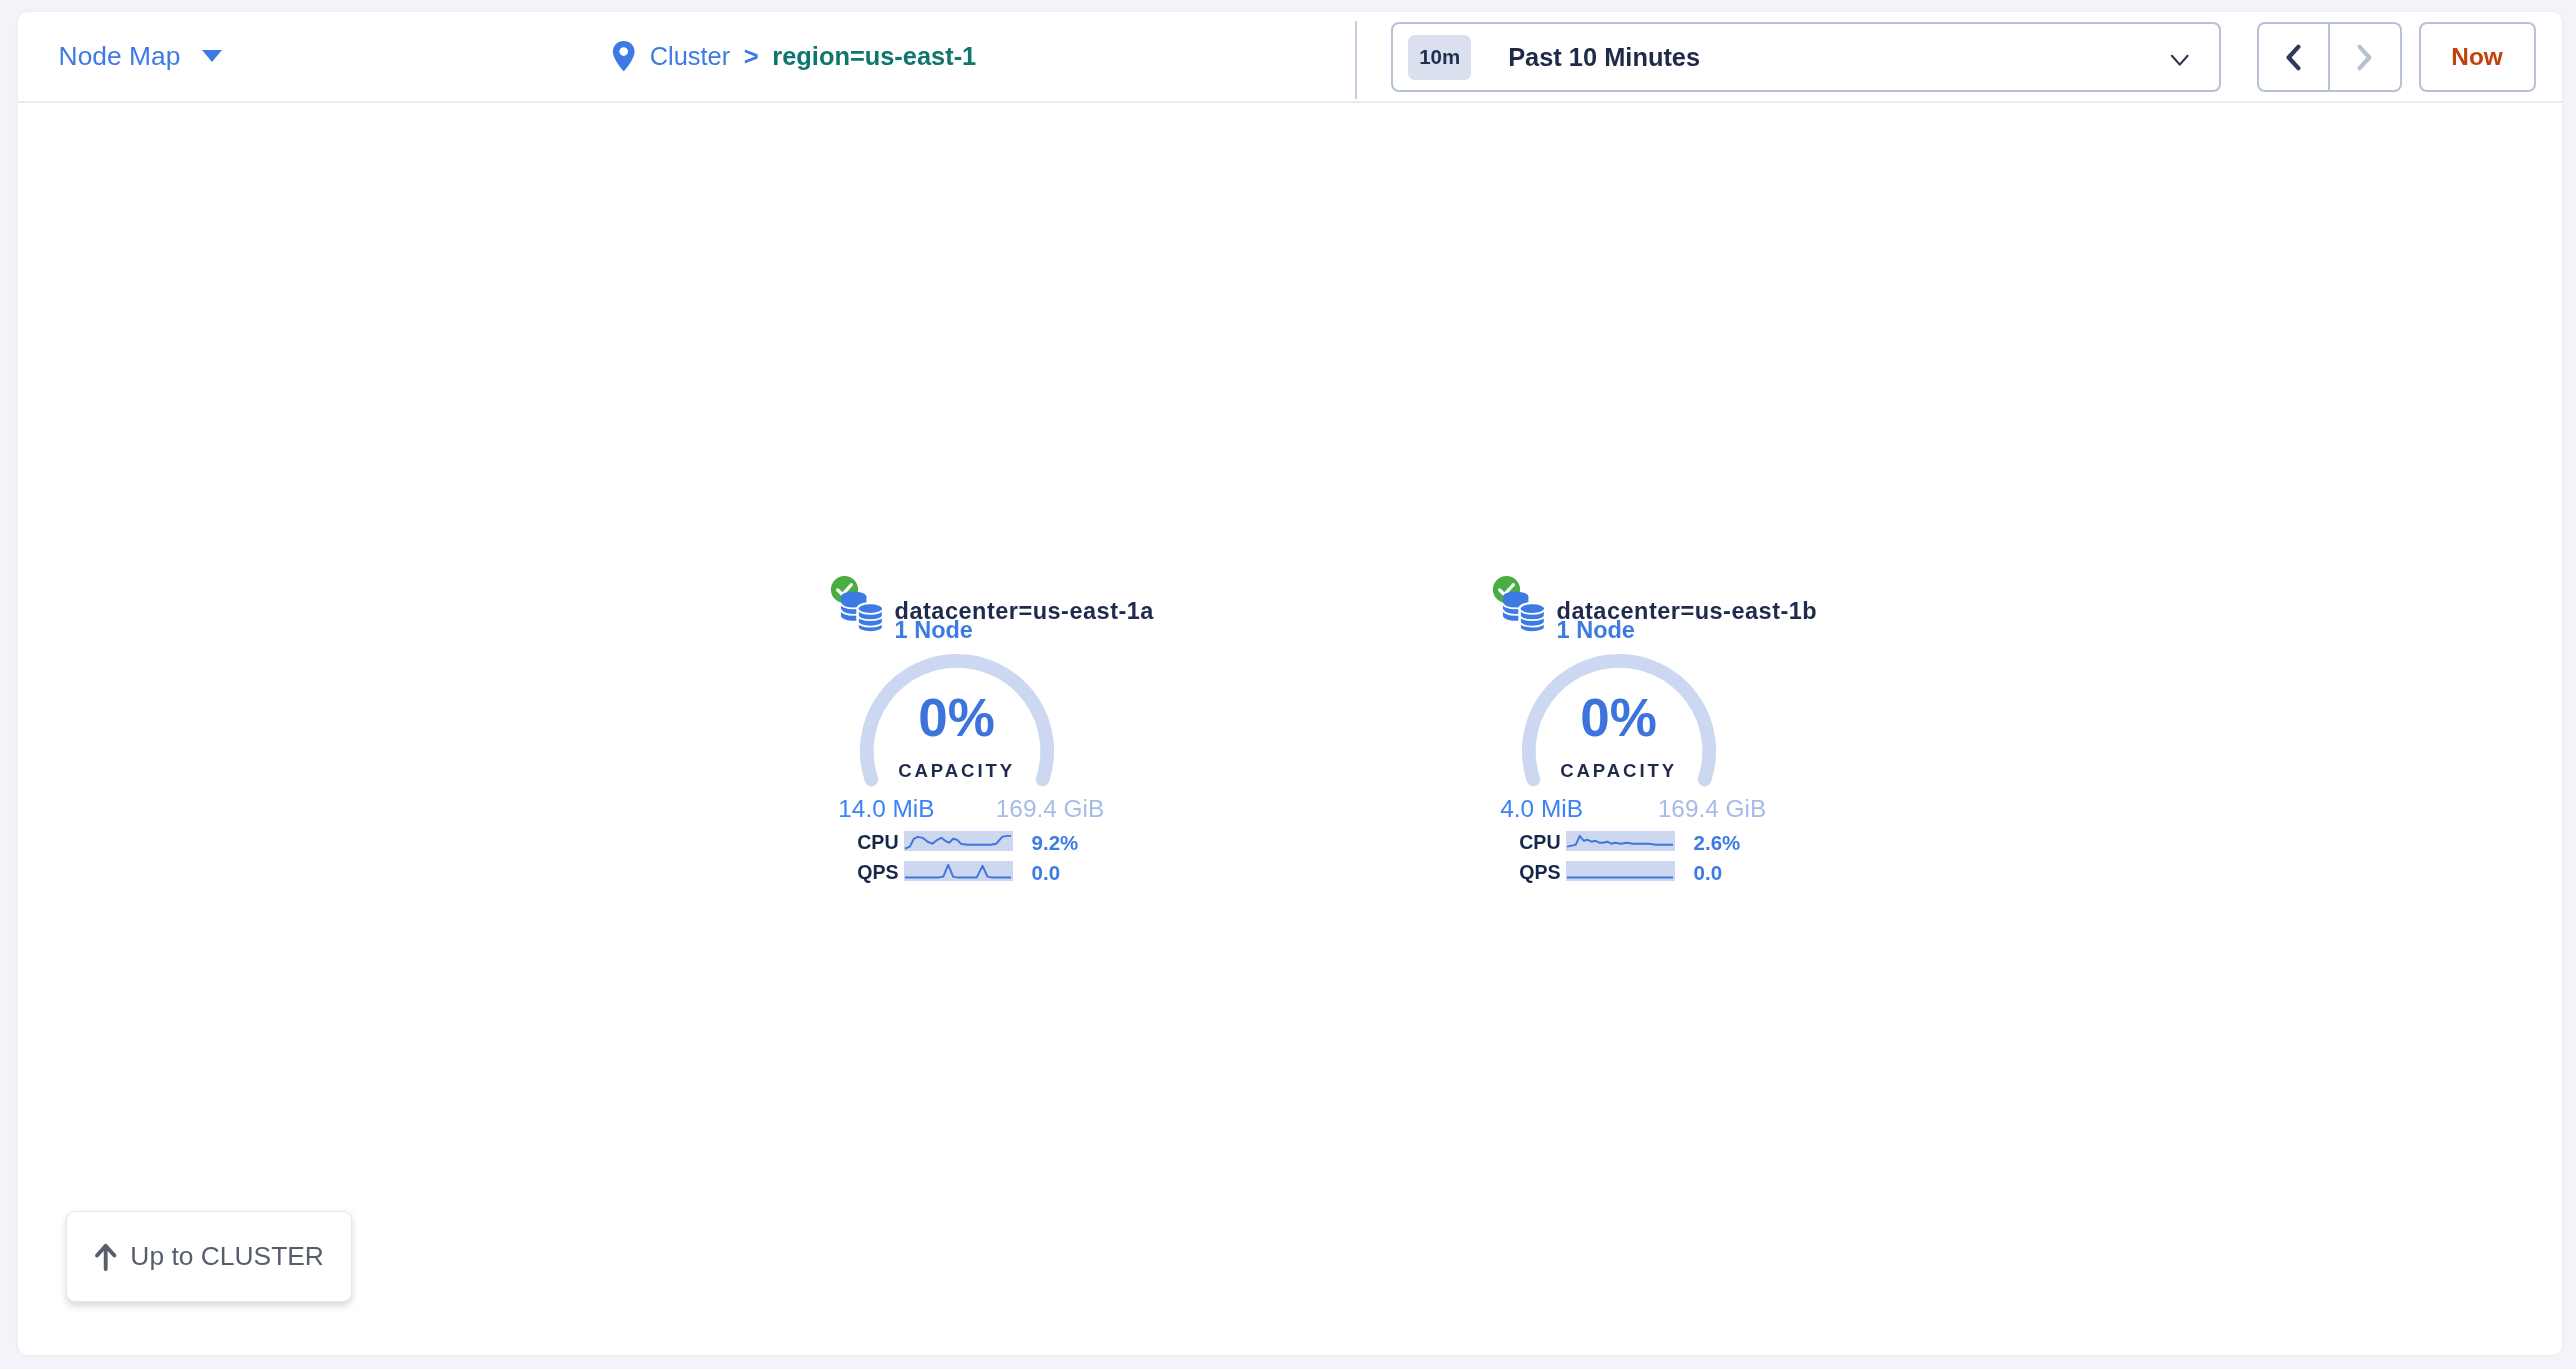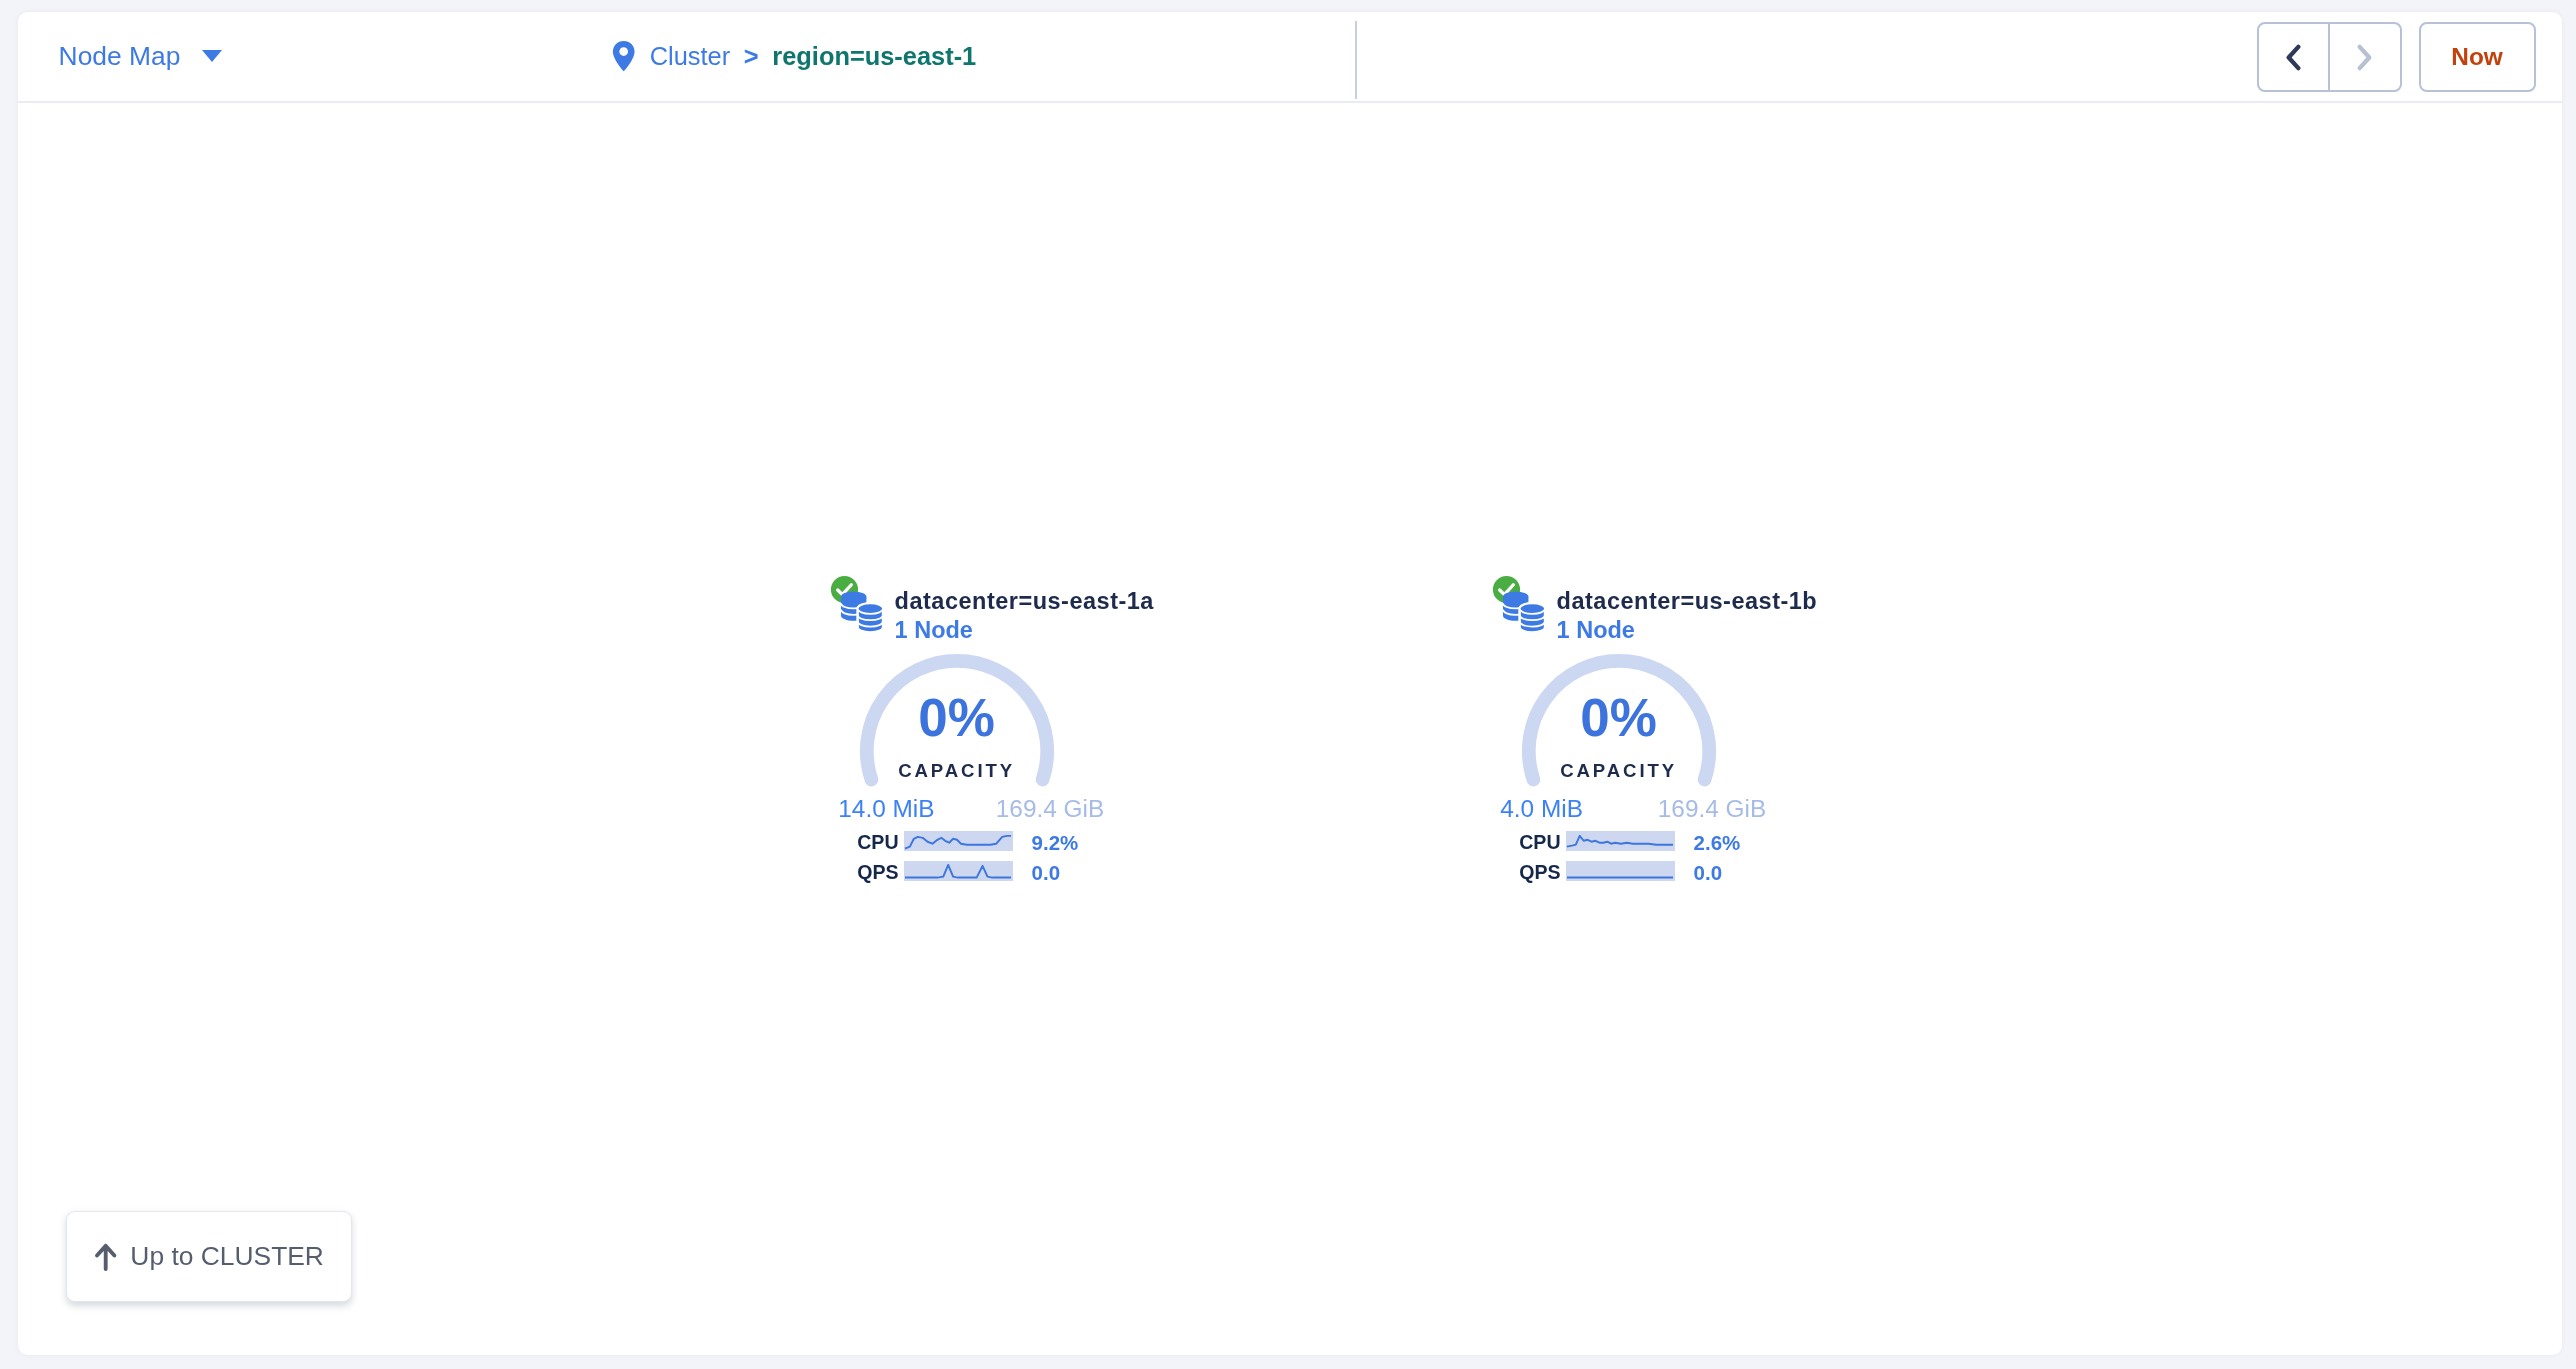--- a/index.html
+++ b/index.html
@@ -76,21 +76,21 @@
     font-size: 24.4px; font-weight: 700; color: #c2410c; cursor: default;
   }
 
   
   .dc-card { position: absolute; top: 560px; width: 303px; height: 323px; cursor: pointer; }
   .dc-card.c0 { left: 809px; }
   .dc-card.c1 { left: 1471px; }
   .check-badge { position: absolute; left: 0; top: 0; }
   .db-icon { position: absolute; left: 11.7px; top: 16.6px; }
   .dc-title {
-    position: absolute; left: 68px; top: 16px;
+    position: absolute; left: 68px; top: 26px;
     font-size: 23.5px; font-weight: 700; color: #1e2b4d; white-space: nowrap;
     letter-spacing: 0.5px;
   }
   .dc-sub {
     position: absolute; left: 68px; top: 45px;
     font-size: 23.5px; font-weight: 700; color: #3d7ae4;
   }
   .gauge { position: absolute; left: 30px; top: 79px; pointer-events: none; }
   .gauge-pct {
     position: absolute; left: 30px; top: 115px; width: 200px;
@@ -148,20 +148,27 @@
           <path d="M12 1 C6 1 1.5 5.6 1.5 11.4 c0 7.6 10.5 19 10.5 19 s10.5 -11.4 10.5 -19 C22.5 5.6 18 1 12 1 z" fill="#3d7ae4"></path>
           <circle cx="12" cy="11.2" r="4.2" fill="#ffffff"></circle>
         </svg>
         <a class="root">Cluster</a>
         <span class="sep">&gt;</span>
         <span class="cur">region=us-east-1</span>
       </div>
 
       <div class="hdr-divider"></div>
 
+      <div class="time-dd">
+        <span class="time-badge">10m</span>
+        <span class="time-label">Past 10 Minutes</span>
+        <svg class="time-chev" width="23.5" height="23.5" viewBox="0 0 24 24">
+          <polyline points="4,8 12,17 20,8" fill="none" stroke="#2a3550" stroke-width="2.2" stroke-linecap="round" stroke-linejoin="round"></polyline>
+        </svg>
+      </div>
 
       <div class="pager">
         <button class="prev">
           <svg width="27" height="31" viewBox="0 0 28 32">
             <polyline points="19,5 9,16 19,27" fill="none" stroke="#2e3b58" stroke-width="4.5" stroke-linecap="round" stroke-linejoin="round"></polyline>
           </svg>
         </button>
         <button class="next">
           <svg width="27" height="31" viewBox="0 0 28 32">
             <polyline points="9,5 19,16 9,27" fill="none" stroke="#b8c0d2" stroke-width="4.5" stroke-linecap="round" stroke-linejoin="round"></polyline>

